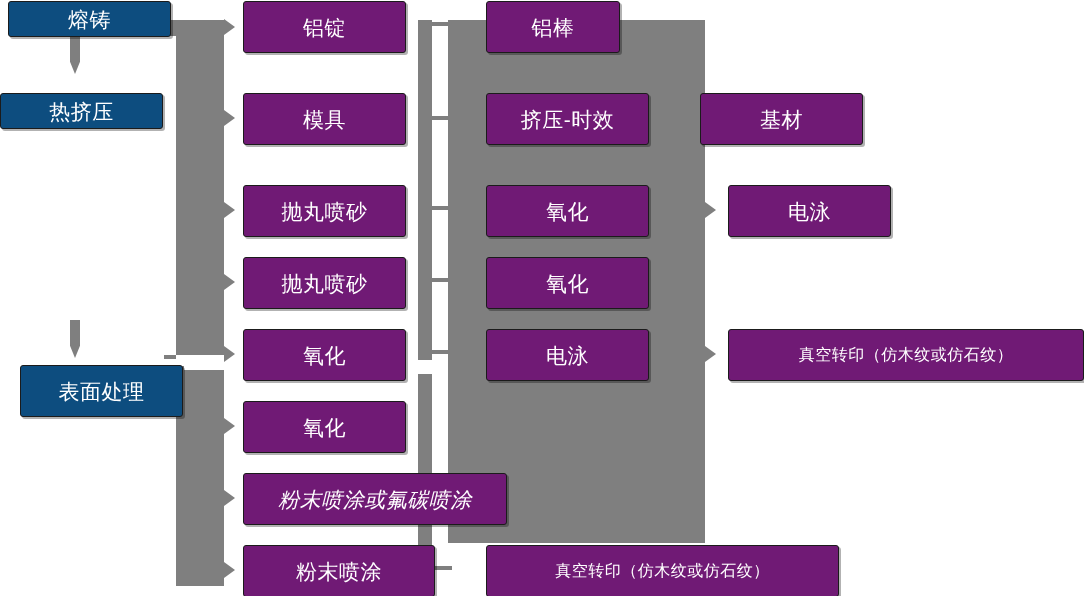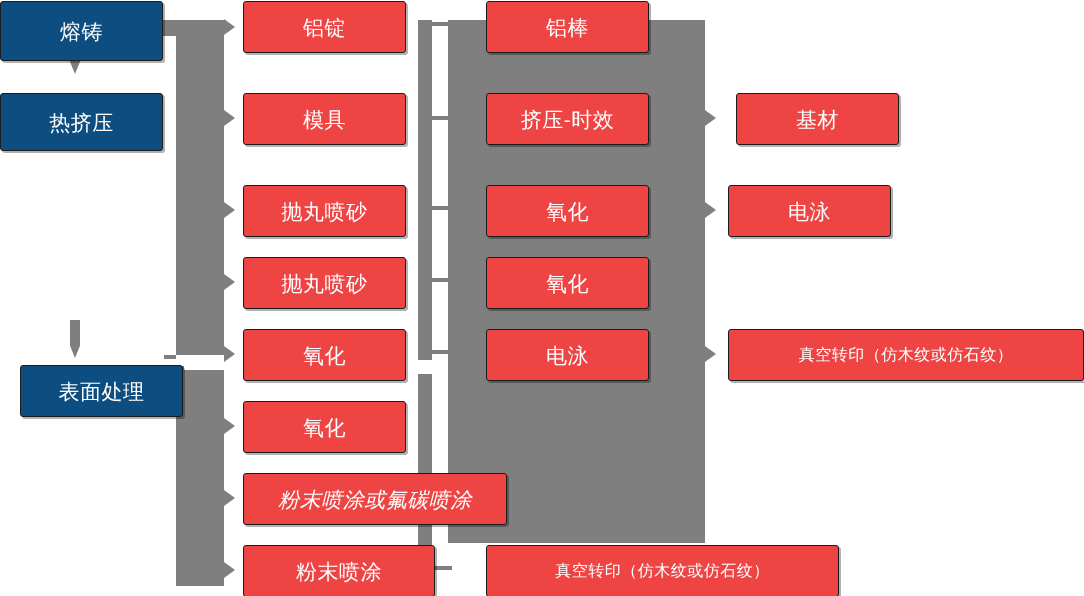--- a/index.html
+++ b/index.html
@@ -53,21 +53,21 @@
     font-size: 21px;
     line-height: 1;
     letter-spacing: 0.5px;
     border: 1px solid #1b1b1b;
     border-radius: 3px;
     z-index: 5;
     white-space: nowrap;
     box-shadow: 2px 2px 0 rgba(0,0,0,0.30);
   }
   .box.mid {
-    background: #ef4444;
+    background: #701a75;
   }
   .box.dark {
     background: #0d4d7f;
   }
   .box.wide {
     font-size: 16px;
   }
 </style>
 </head>
 <body>
@@ -101,24 +101,24 @@
   <div class="gray-line" style="left:432px; top:278px; width:20px; height:4px;"></div>
   <div class="gray-line" style="left:432px; top:350px; width:20px; height:4px;"></div>
   <div class="gray-line" style="left:432px; top:566px; width:20px; height:4px;"></div>
 
   <div class="bigpanel" style="left:448px; top:20px; width:257px; height:523px;"></div>
 
   <div class="gray-arrow" style="left:705px; top:110px;"></div>
   <div class="gray-arrow" style="left:705px; top:202px;"></div>
   <div class="gray-arrow" style="left:705px; top:346px;"></div>
 
-  <div class="box dark" style="left:0px; top:1px; width:163px; height:60px;text-align:center;">
+  <div class="box dark" style="left:8px; top:1px; width:163px; height:36px;text-align:center;">
     <span>熔铸</span>
   </div>
-  <div class="box dark" style="left:0px; top:93px; width:163px; height:58px;">
+  <div class="box dark" style="left:0px; top:93px; width:163px; height:36px;">
     <span>热挤压</span>
   </div>
   <div class="box dark" style="left:0px; top:365px; width:163px; height:52px;margin-left:20px;">
     <span>表面处理</span>
   </div>
 
   <div class="box mid" style="left:243px; top:1px; width:163px; height:52px;">
     <span>铝锭</span>
   </div>
   <div class="box mid" style="left:243px; top:93px; width:163px; height:52px;align-items:center;">
@@ -136,40 +136,40 @@
   <div class="box mid" style="left:243px; top:401px; width:163px; height:52px;">
     <span>氧化</span>
   </div>
   <div class="box mid" style="left:243px; top:473px; width:264px; height:52px;font-style:italic;">
     <span>粉末喷涂或氟碳喷涂</span>
   </div>
   <div class="box mid" style="left:243px; top:545px; width:192px; height:52px;">
     <span>粉末喷涂</span>
   </div>
 
-  <div class="box mid" style="left:486px; top:1px; width:163px; height:52px;">
+  <div class="box mid" style="left:486px; top:1px; width:134px; height:52px;">
     <span>铝棒</span>
   </div>
   <div class="box mid" style="left:486px; top:93px; width:163px; height:52px;">
     <span>挤压-时效</span>
   </div>
   <div class="box mid" style="left:486px; top:185px; width:163px; height:52px;">
     <span>氧化</span>
   </div>
   <div class="box mid" style="left:486px; top:257px; width:163px; height:52px;">
     <span>氧化</span>
   </div>
   <div class="box mid" style="left:486px; top:329px; width:163px; height:52px;">
     <span>电泳</span>
   </div>
   <div class="box mid wide" style="left:486px; top:545px; width:353px; height:52px;">
     <span>真空转印（仿木纹或仿石纹）</span>
   </div>
 
-  <div class="box mid" style="left:736px; top:93px; width:163px; height:52px;">
+  <div class="box mid" style="left:700px; top:93px; width:163px; height:52px;">
     <span>基材</span>
   </div>
   <div class="box mid" style="left:728px; top:185px; width:163px; height:52px;">
     <span>电泳</span>
   </div>
   <div class="box mid wide" style="left:728px; top:329px; width:356px; height:52px;">
     <span>真空转印（仿木纹或仿石纹）</span>
   </div>
 
 </div>

